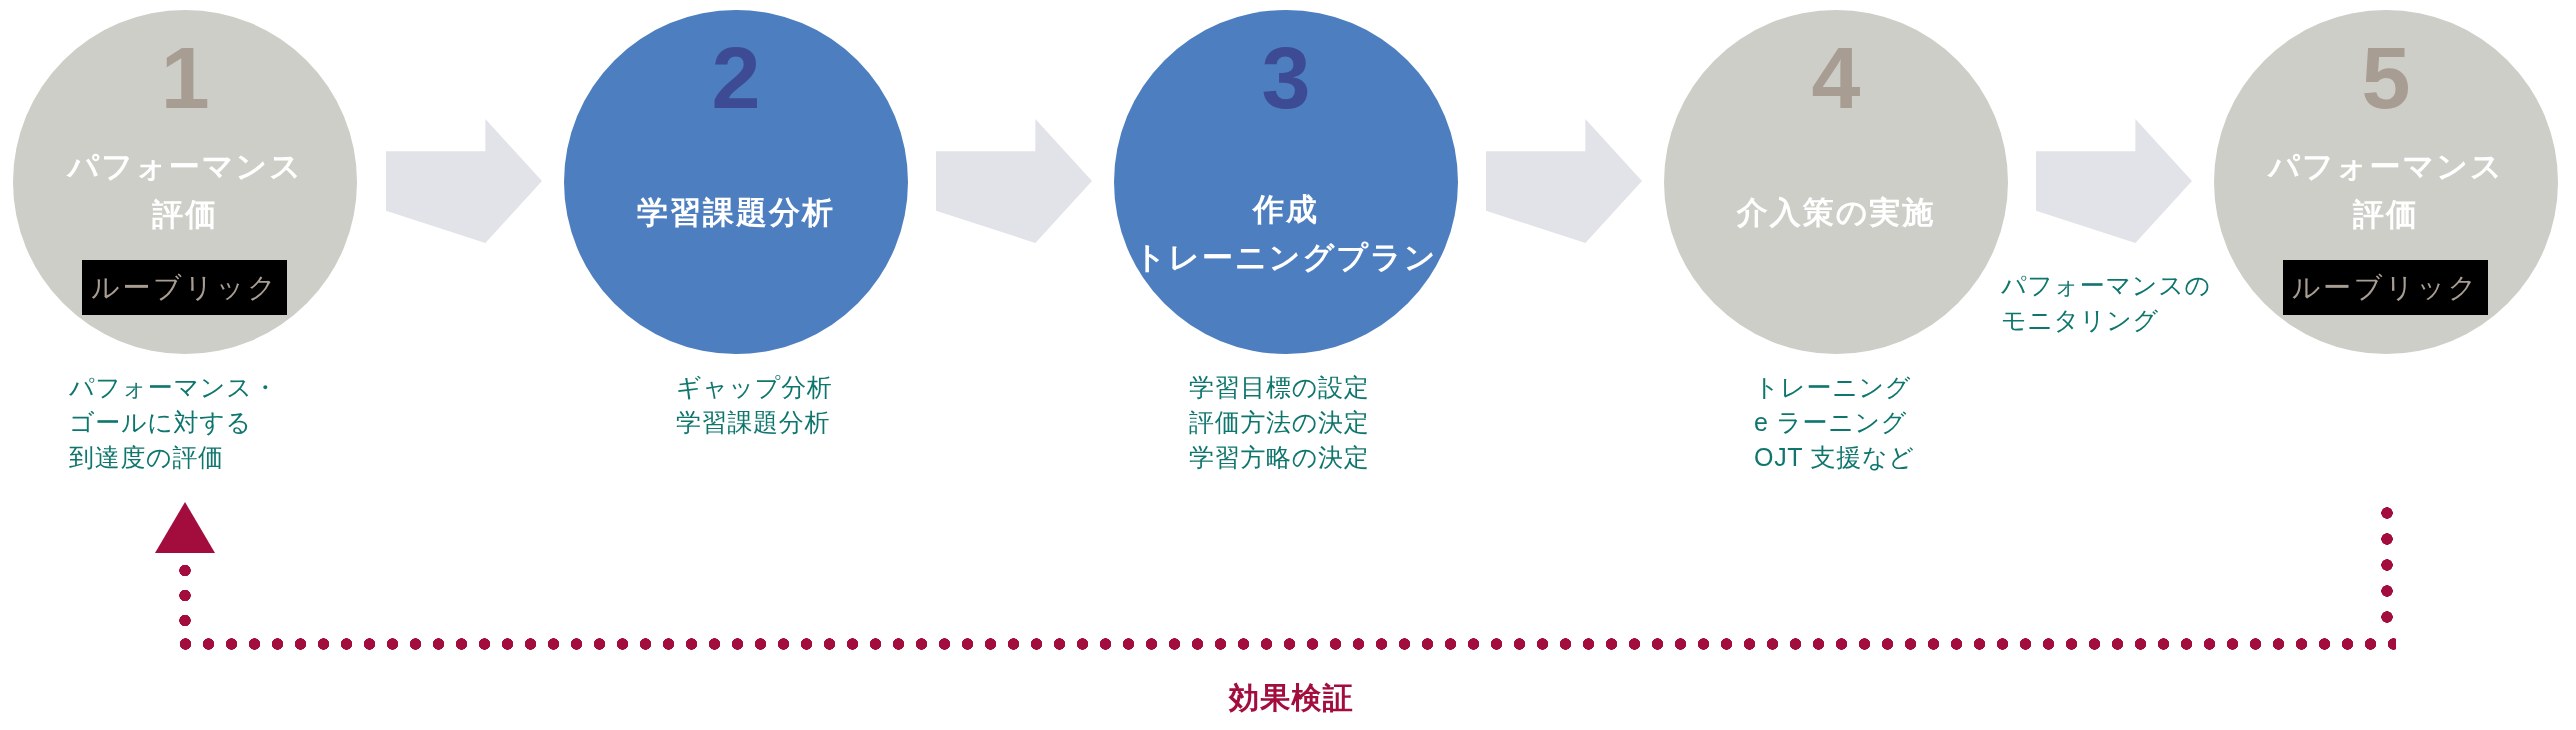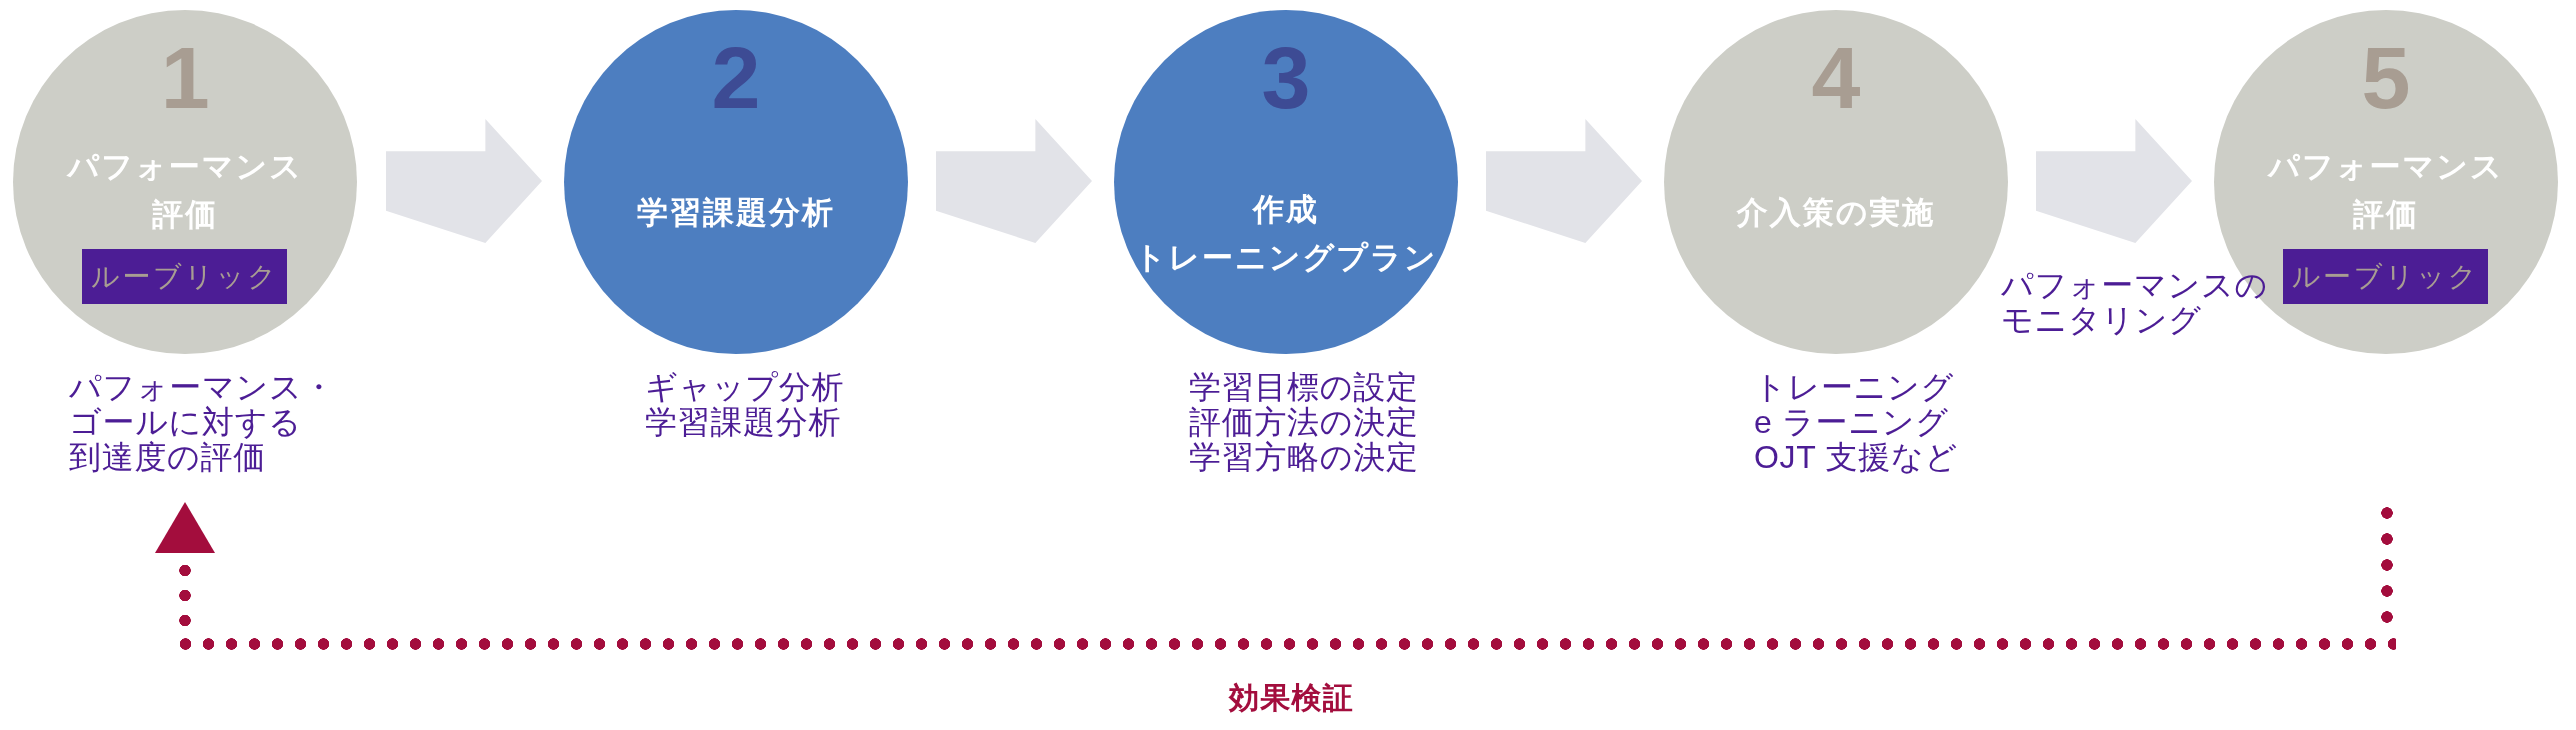--- a/index.html
+++ b/index.html
@@ -12,29 +12,29 @@
   .circle.blue{background:#4d7ec0;}
   .circle .num{position:absolute;top:24px;left:0;width:100%;text-align:center;
     font-size:88px;line-height:88px;font-weight:bold;}
   .circle.gray .num{color:#a89d92;}
   .circle.blue .num{color:#3d4b94;}
   .circle .title{position:absolute;left:0;width:100%;text-align:center;color:#ffffff;
     font-weight:bold;font-size:31px;line-height:48px;letter-spacing:2px;}
   .title.pos-high{top:133px;}      
   .title.pos-single{top:187px;line-height:31px;}  
   .title.pos-low{top:176px;}       
-  .badge{position:absolute;left:69px;top:239px;width:205px;height:55px;background:#4c1d95;
+  .badge{position:absolute;left:69px;top:250px;width:205px;height:55px;background:#000000;
     color:#a89d92;font-size:28px;line-height:55px;letter-spacing:2.7px;text-align:center;}
 
   
   .arrow{position:absolute;top:119px;width:156px;height:124px;background:#e2e3e8;
     clip-path:polygon(0% 26%,63.7% 26%,63.7% 0%,100% 50%,63.7% 100%,0% 74%);}
 
   
-  .note{position:absolute;color:#4c1d95;font-size:32px;line-height:35px;letter-spacing:0.7px;}
+  .note{position:absolute;color:#0f766e;font-size:25px;line-height:35px;letter-spacing:0.7px;}
 
   
   .dot-h{position:absolute;height:12px;background-image:radial-gradient(circle closest-side,#a30d3d 92%,rgba(0,0,0,0) 100%);
     background-size:23px 12px;background-repeat:repeat-x;}
   .dot-v{position:absolute;width:12px;background-image:radial-gradient(circle closest-side,#a30d3d 92%,rgba(0,0,0,0) 100%);
     background-repeat:repeat-y;}
   .loop-arrowhead{position:absolute;left:155px;top:502px;width:60px;height:51px;background:#a30d3d;
     clip-path:polygon(50% 0%,100% 100%,0% 100%);}
   .loop-label{position:absolute;left:1158px;top:671px;width:267px;text-align:center;
     color:#a30d3d;font-size:30px;line-height:53px;font-weight:bold;letter-spacing:1.3px;}
@@ -87,21 +87,21 @@
     </div>
     <div class="badge">ルーブリック</div>
   </div>
 
   <div class="note" style="left:69px;top:370px;">
     <div>パフォーマンス・</div>
     <div>ゴールに対する</div>
     <div>到達度の評価</div>
   </div>
 
-  <div class="note" style="left:645px;top:370px;">
+  <div class="note" style="left:676px;top:370px;">
     <div>ギャップ分析</div>
     <div>学習課題分析</div>
   </div>
 
   <div class="note" style="left:1754px;top:370px;">
     <div>トレーニング</div>
     <div>e ラーニング</div>
     <div>OJT 支援など</div>
   </div>
 

